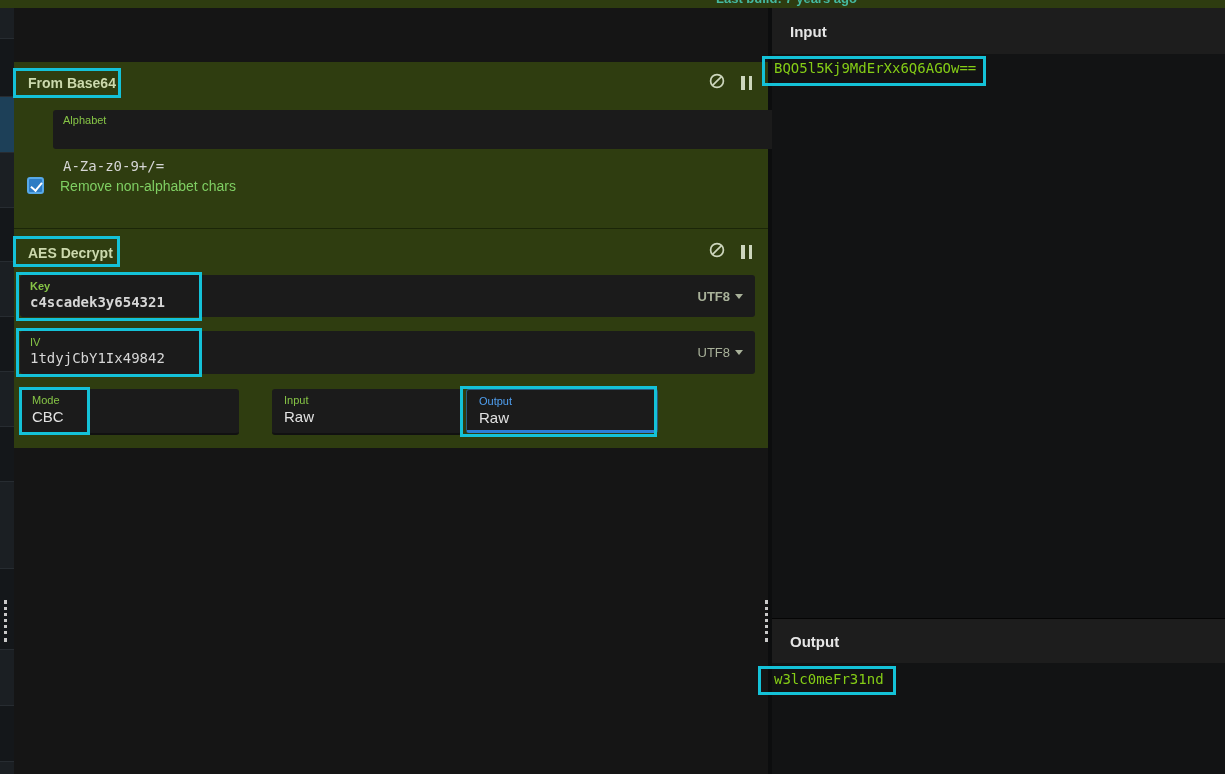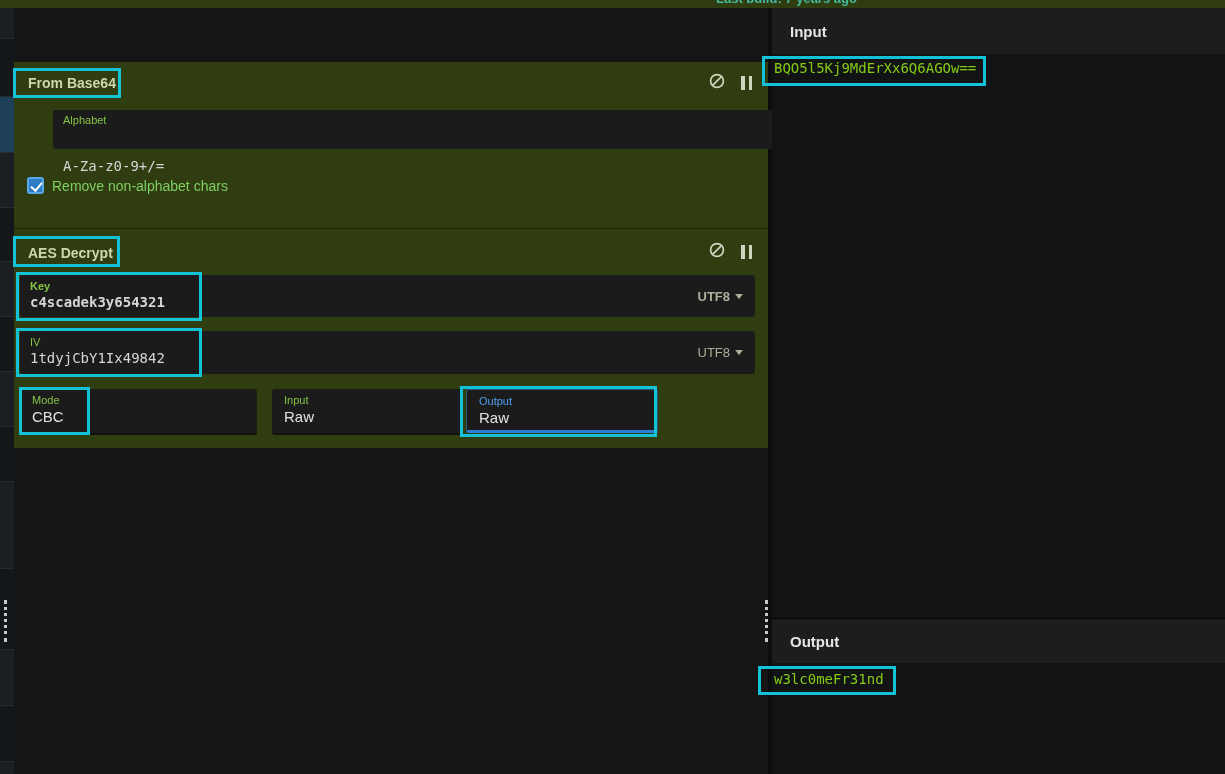--- a/index.html
+++ b/index.html
@@ -49,26 +49,26 @@
   .caret{width:0;height:0;border-left:4.5px solid transparent;border-right:4.5px solid transparent;border-top:5px solid #9aa191;}
   .caret.abs{position:absolute;right:14px;top:17px;}
   .enc{position:absolute;right:12px;top:14px;display:flex;align-items:center;gap:5px;color:#a9b29a;font-size:13px;}
   .enc .caret{border-top-color:#a9b29a;}
   .key-field{left:6px;top:46px;width:735px;height:42px;font-weight:bold;}
   .iv-field{left:6px;top:102px;width:735px;height:43px;}
   
   .chkrow{position:absolute;left:13px;top:115px;display:flex;align-items:center;}
   .checkbox{width:17px;height:17px;background:#2d7cc4;border:2px solid #57a9e8;border-radius:3px;position:relative;box-sizing:border-box;}
   .checkbox .mark{position:absolute;left:4px;top:1px;width:5px;height:9px;border-right:2.4px solid #fff;border-bottom:2.4px solid #fff;transform:rotate(40deg);}
-  .chkrow .clabel{margin-left:8px;font-size:14px;color:#7fcf63;}
+  .chkrow .clabel{margin-left:16px;font-size:14px;color:#7fcf63;}
   
   .sel{position:absolute;top:160px;height:44px;background:#1b1b1b;border-radius:3px;border-bottom:2px solid #111;}
   .sel .flabel{position:absolute;left:12px;top:5px;font-size:11px;color:#86c446;}
   .sel .fvalue{position:absolute;left:12px;top:19px;font-size:15px;color:#e2e2e2;}
-  .sel-mode{left:6px;width:237px;}
+  .sel-mode{left:6px;width:219px;}
   .sel-input{left:258px;width:190px;}
   .sel-output{left:452px;width:192px;border:1px solid #265a80;border-bottom:3px solid #2b7fd9;box-sizing:border-box;}
   .sel-output .flabel{color:#4f9ff0;}
   .recipe-empty{position:absolute;left:0;top:440px;right:0;bottom:0;background:#151515;}
   
   .io{position:absolute;left:772px;top:8px;width:453px;height:766px;background:#121314;}
   .io-header{background:#1d1d1d;display:flex;align-items:center;border-bottom:1px solid #2c2c2c;}
   .io-header .title{margin-left:18px;font-size:15px;font-weight:bold;color:#e6e6e6;}
   .input-header{position:absolute;left:0;top:0;right:0;height:46px;}
   .input-body{position:absolute;left:0;top:46px;right:0;height:564px;background:#121314;}

